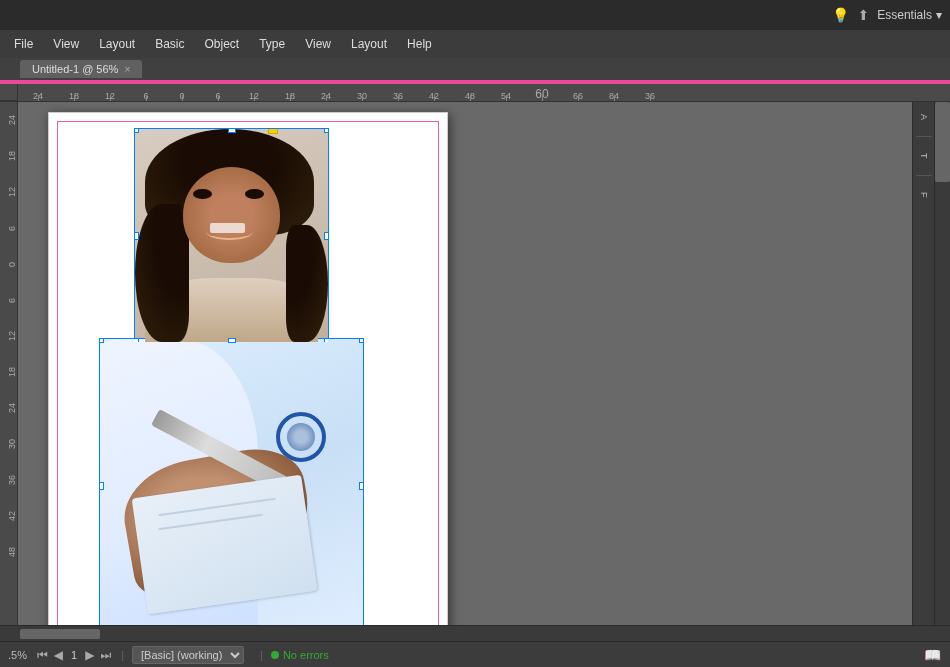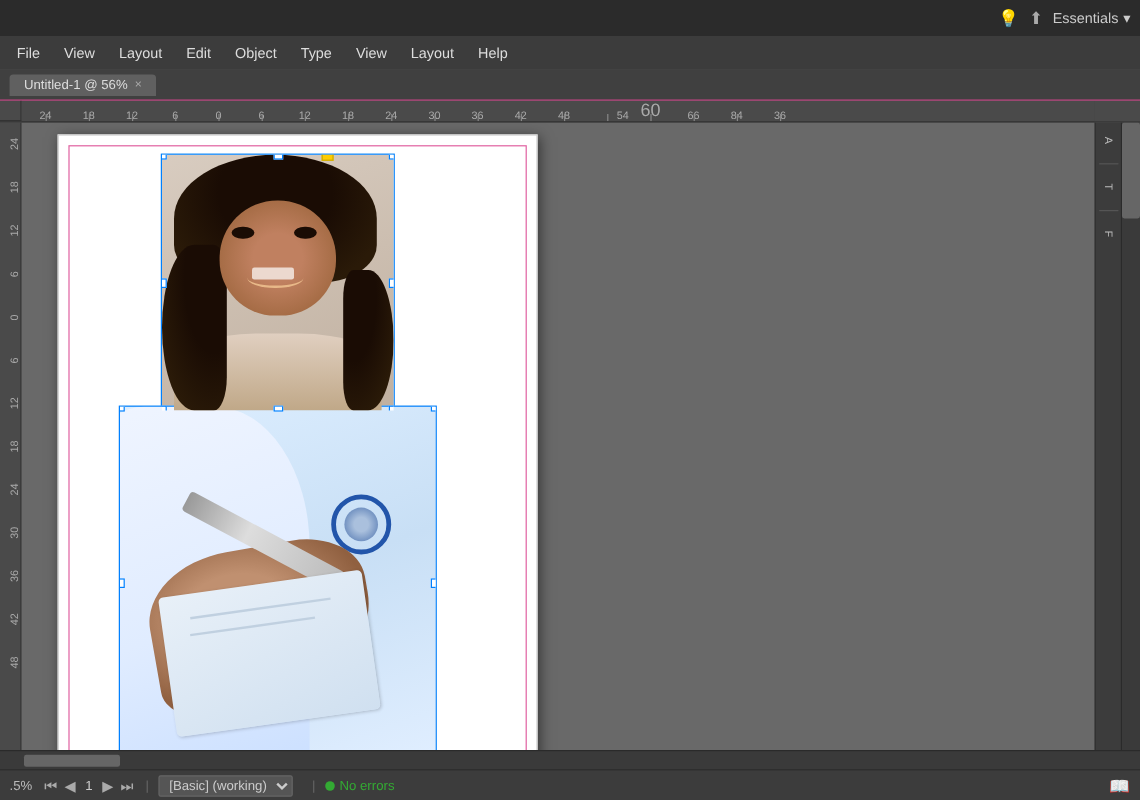--- a/index.html
+++ b/index.html
@@ -41,22 +41,22 @@
       cursor: pointer;
       border-radius: 3px;
     }
 
     
     .tabbar {
       height: 26px;
       background: #404040;
       display: flex;
       align-items: center;
-      padding: 0 8px;
-      border-bottom: 1px solid #ec4899;
+      padding: 0 20px;
+      border-bottom: 4px solid #ec4899;
     }
     .tab {
       background: #606060;
       color: #ddd;
       font-size: 11px;
       padding: 3px 12px;
       border-radius: 3px 3px 0 0;
       display: flex; align-items: center; gap: 6px;
       cursor: pointer;
     }
@@ -232,21 +232,21 @@
       <span>Essentials</span>
       <span>▾</span>
     </button>
   </div>
 </div>
 
 <div class="menubar">
   <span class="menu-item">File</span>
   <span class="menu-item">View</span>
   <span class="menu-item">Layout</span>
-  <span class="menu-item">Edit</span>
+  <span class="menu-item">Basic</span>
   <span class="menu-item">Object</span>
   <span class="menu-item">Type</span>
   <span class="menu-item">View</span>
   <span class="menu-item">Layout</span>
   <span class="menu-item">Help</span>
 </div>
 
 <div class="tabbar">
   <div class="tab">
     <span>Untitled-1 @ 56%</span>
@@ -266,22 +266,22 @@
         <div class="ruler-mark" style="color:#aaa;font-size:9px;width:36px;text-align:center;">6</div>
         <div class="ruler-mark" style="color:#aaa;font-size:9px;width:36px;text-align:center;">0</div>
         <div class="ruler-mark" style="color:#aaa;font-size:9px;width:36px;text-align:center;">6</div>
         <div class="ruler-mark" style="color:#aaa;font-size:9px;width:36px;text-align:center;">12</div>
         <div class="ruler-mark" style="color:#aaa;font-size:9px;width:36px;text-align:center;">18</div>
         <div class="ruler-mark" style="color:#aaa;font-size:9px;width:36px;text-align:center;">24</div>
         <div class="ruler-mark" style="color:#aaa;font-size:9px;width:36px;text-align:center;">30</div>
         <div class="ruler-mark" style="color:#aaa;font-size:9px;width:36px;text-align:center;">36</div>
         <div class="ruler-mark" style="color:#aaa;font-size:9px;width:36px;text-align:center;">42</div>
         <div class="ruler-mark" style="color:#aaa;font-size:9px;width:36px;text-align:center;">48</div>
-        <div class="ruler-mark" style="color:#aaa;font-size:9px;width:36px;text-align:right;">54</div>
-        <div class="ruler-mark" style="color:#aaa;font-size:15px;width:36px;text-align:center;">60</div>
+        <div class="ruler-mark" style="color:#aaa;font-size:9px;width:36px;text-align:center;">54</div>
+        <div class="ruler-mark" style="color:#aaa;font-size:12px;width:36px;text-align:center;">60</div>
         <div class="ruler-mark" style="color:#aaa;font-size:9px;width:36px;text-align:center;">66</div>
         <div class="ruler-mark" style="color:#aaa;font-size:9px;width:36px;text-align:center;">84</div>
         <div class="ruler-mark" style="color:#aaa;font-size:9px;width:36px;text-align:center;">36</div>
       </div>
     </div>
     <div style="width:38px; background:#4a4a4a;"></div>
   </div>
 
   <div style="display:flex; flex:1; overflow:hidden;">
 

